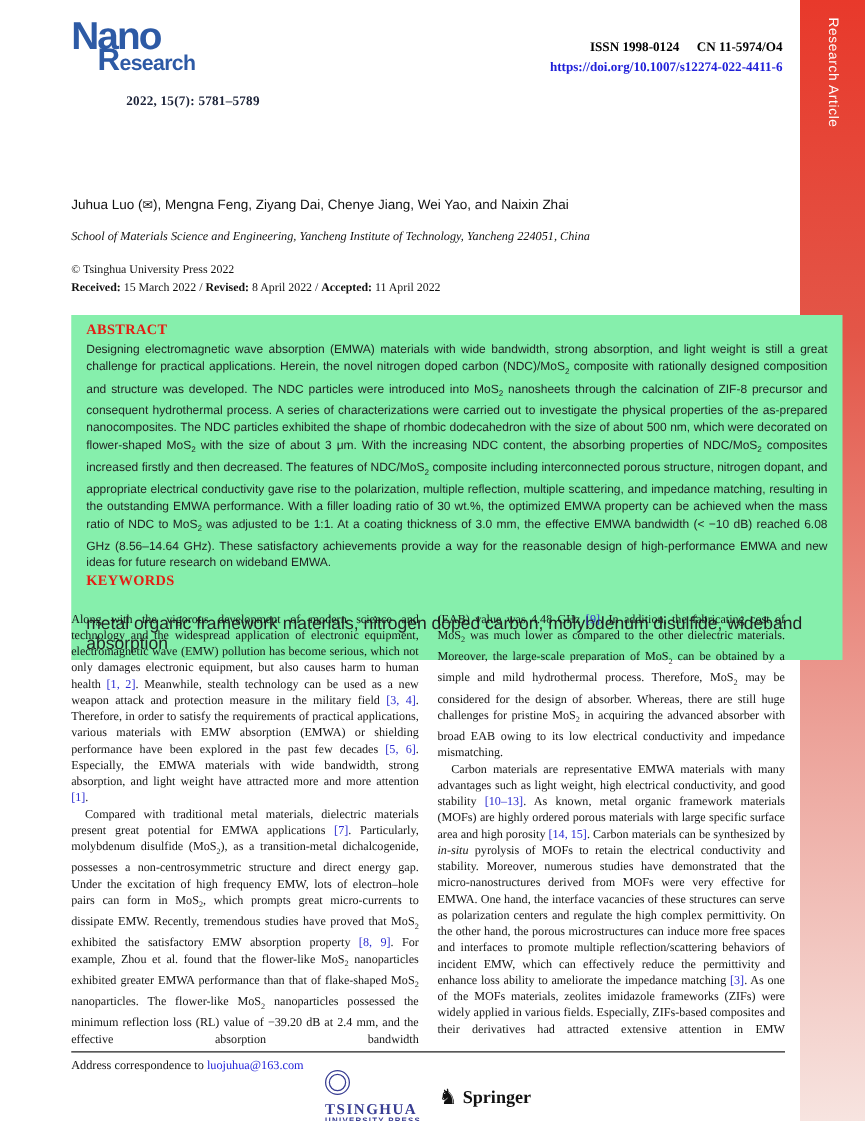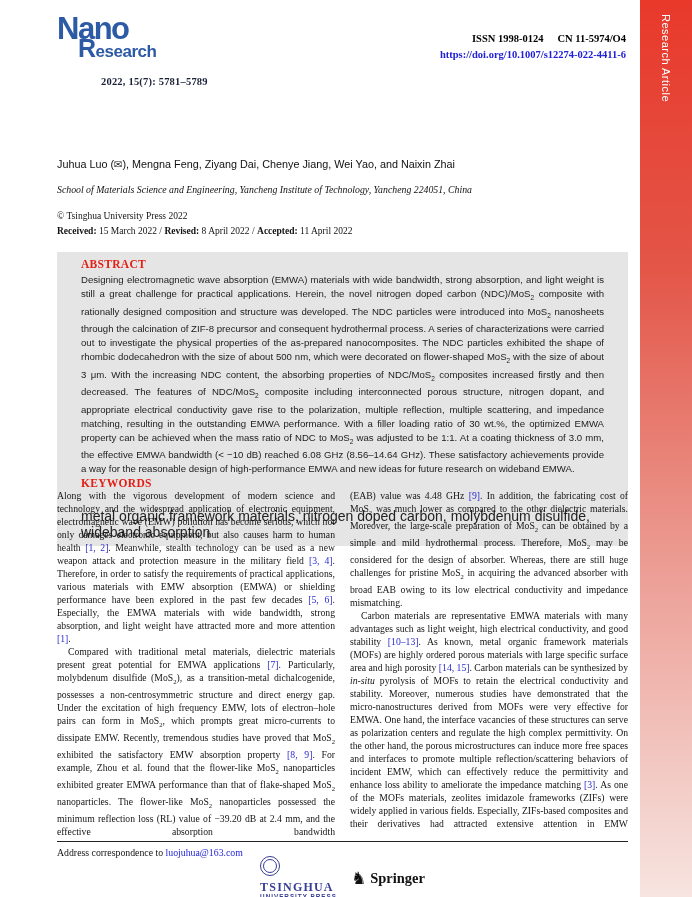--- a/index.html
+++ b/index.html
@@ -34,21 +34,21 @@
 
   
   .title { position:absolute; left:57px; top:95px; width:575px; font-size:17.5px; font-weight:bold; color:#e31e14; line-height:1.32; }
   .authors { position:absolute; left:57px; top:158px; font-family:"Liberation Sans", sans-serif; font-size:10.8px; color:#111; }
   .env-icon { font-family:"DejaVu Sans", sans-serif; font-size:10px; }
   .affil { position:absolute; left:57px; top:184px; font-style:italic; font-size:9.8px; color:#111; }
   .copyright { position:absolute; left:57px; top:211px; font-size:9.5px;text-align:right; }
   .received { position:absolute; left:57px; top:226px; font-size:9.5px; }
 
   
-  .abstract { position:absolute; left:57px; top:252px; width:571px; box-sizing:border-box; background:#e5e5e5; padding:6px 24px 6px; }
+  .abstract { position:absolute; left:57px; top:252px; width:617px; box-sizing:border-box; background:#86efac; padding:6px 12px 6px; }
   .abs-heading, .kw-heading { color:#e31e14; font-weight:bold; font-size:11.5px; letter-spacing:.3px; }
   .abs-text { margin-top:3px; font-family:"Liberation Sans", sans-serif; font-size:9.6px; line-height:13.8px; text-align:justify; color:#222; }
   .kw-heading { margin-top:1px; }
   .kw-text { margin-top:19px; font-family:"Liberation Sans", sans-serif; font-size:14px; color:#222; }
 
   
   .columns { position:absolute; left:57px; top:489px; width:571px; display:flex; gap:15px; }
   .col { width:278px; font-size:9.7px; line-height:13px; text-align:justify; color:#141414; }
   .sec-heading { color:#e31e14; font-weight:bold; font-size:12.5px; margin:2px 0 8px 0; text-align:left; }
   .sec-num { margin-right:10px; }

